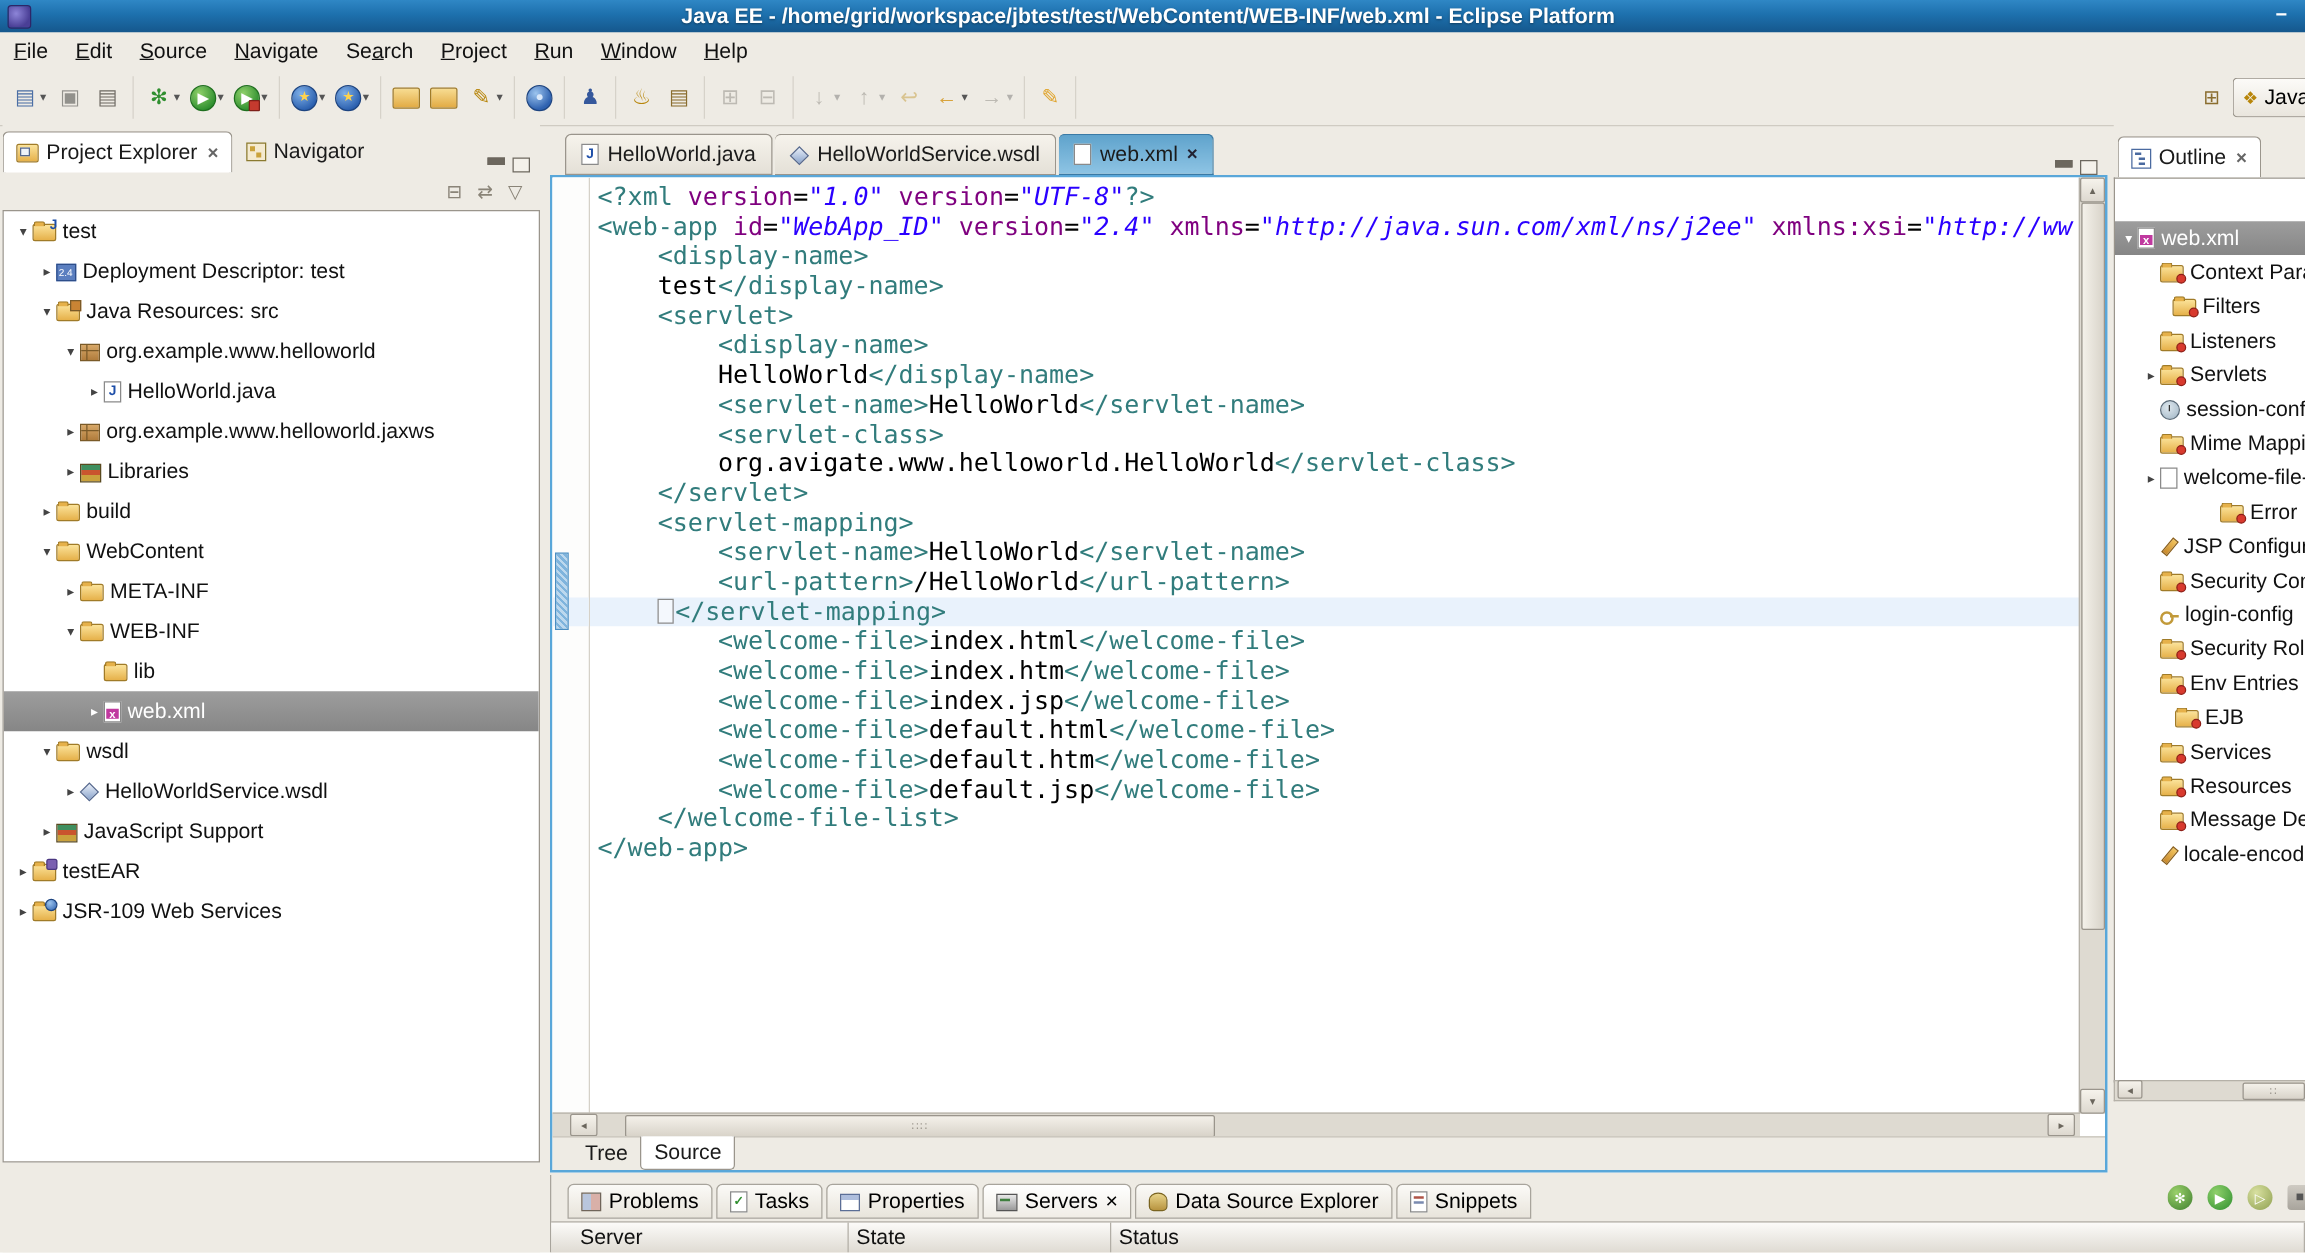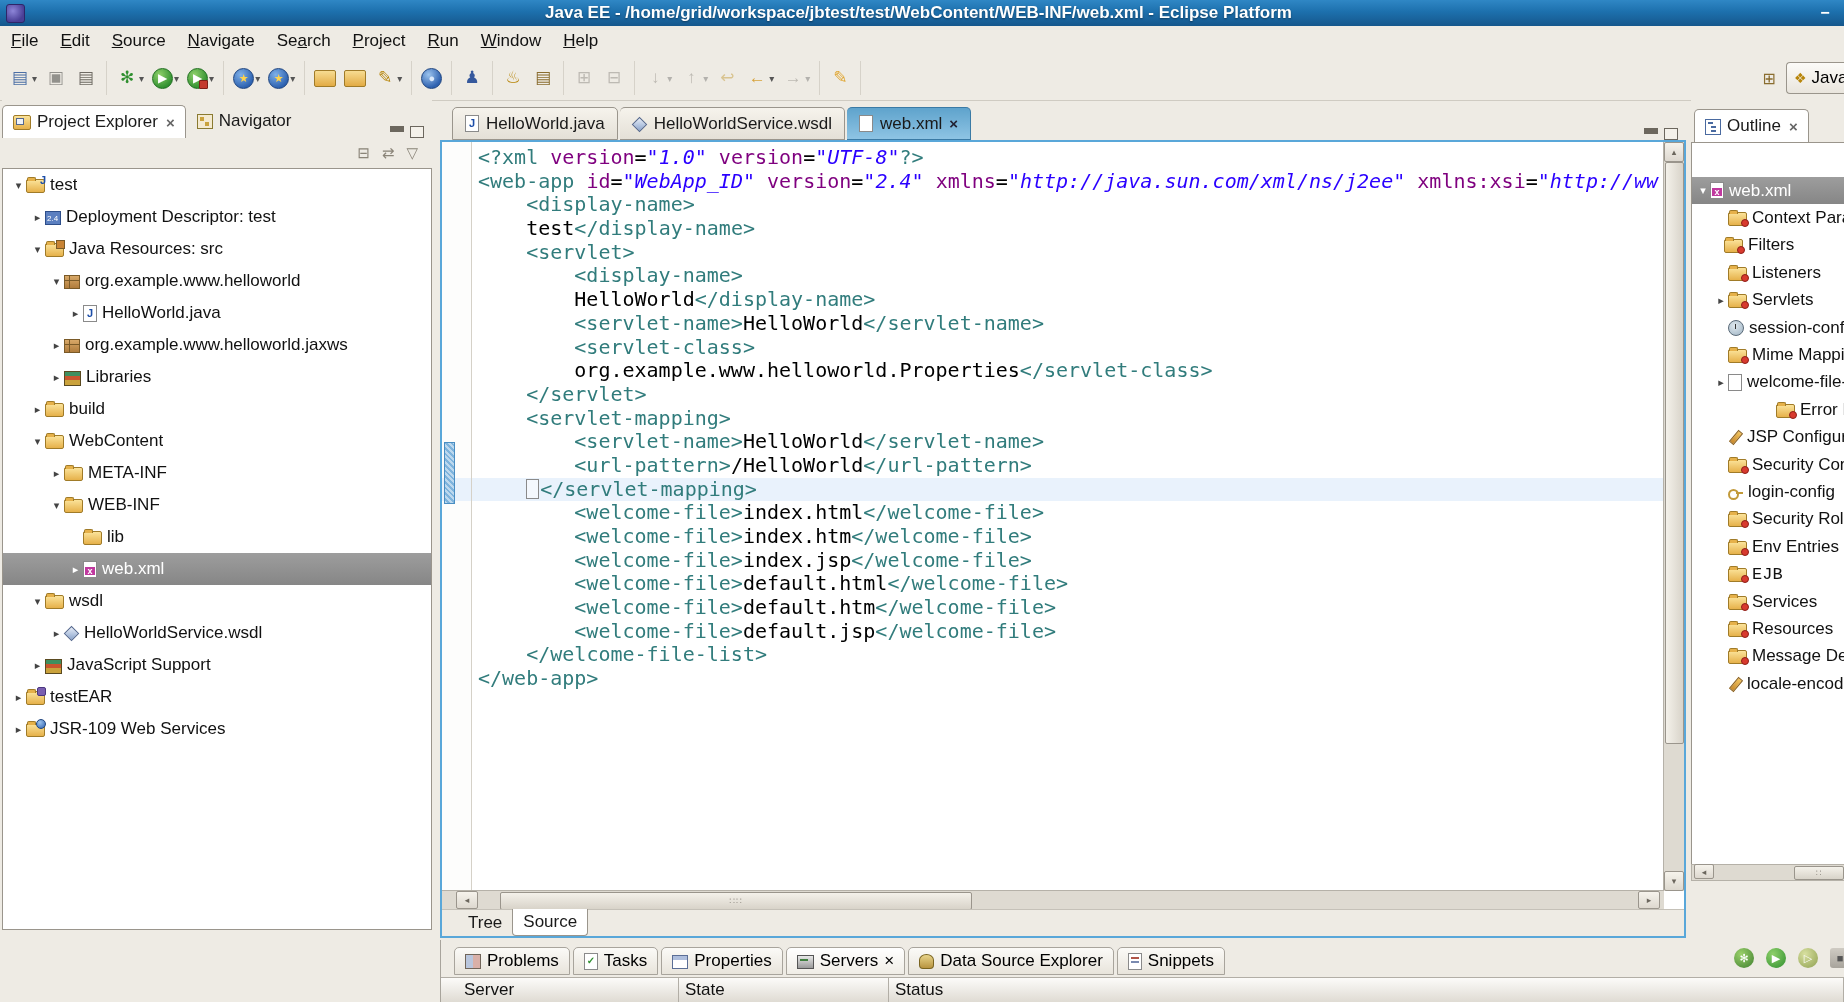--- a/index.html
+++ b/index.html
@@ -479,21 +479,21 @@
         <div class="codearea" id="codearea">
             <div class="cline"><span class="tok-tag">&lt;?xml </span><span class="tok-attr">version</span><span class="tok-eq">=</span><span class="tok-val">"1.0"</span><span class="tok-plain"> </span><span class="tok-attr">version</span><span class="tok-eq">=</span><span class="tok-val">"UTF-8"</span><span class="tok-tag">?&gt;</span></div>
             <div class="cline"><span class="tok-tag">&lt;web-app </span><span class="tok-attr">id</span><span class="tok-eq">=</span><span class="tok-val">"WebApp_ID"</span><span class="tok-plain"> </span><span class="tok-attr">version</span><span class="tok-eq">=</span><span class="tok-val">"2.4"</span><span class="tok-plain"> </span><span class="tok-attr">xmlns</span><span class="tok-eq">=</span><span class="tok-val">"http://java.sun.com/xml/ns/j2ee"</span><span class="tok-plain"> </span><span class="tok-attr">xmlns:xsi</span><span class="tok-eq">=</span><span class="tok-val">"http://ww</span></div>
             <div class="cline"><span class="tok-plain">    </span><span class="tok-tag">&lt;display-name&gt;</span></div>
             <div class="cline"><span class="tok-plain">    </span><span class="tok-text">test</span><span class="tok-tag">&lt;/display-name&gt;</span></div>
             <div class="cline"><span class="tok-plain">    </span><span class="tok-tag">&lt;servlet&gt;</span></div>
             <div class="cline"><span class="tok-plain">        </span><span class="tok-tag">&lt;display-name&gt;</span></div>
             <div class="cline"><span class="tok-plain">        </span><span class="tok-text">HelloWorld</span><span class="tok-tag">&lt;/display-name&gt;</span></div>
             <div class="cline"><span class="tok-plain">        </span><span class="tok-tag">&lt;servlet-name&gt;</span><span class="tok-text">HelloWorld</span><span class="tok-tag">&lt;/servlet-name&gt;</span></div>
             <div class="cline"><span class="tok-plain">        </span><span class="tok-tag">&lt;servlet-class&gt;</span></div>
-            <div class="cline"><span class="tok-plain">        </span><span class="tok-text">org.example.www.helloworld.Properties</span><span class="tok-tag">&lt;/servlet-class&gt;</span></div>
+            <div class="cline"><span class="tok-plain">        </span><span class="tok-text">org.avigate.www.helloworld.HelloWorld</span><span class="tok-tag">&lt;/servlet-class&gt;</span></div>
             <div class="cline"><span class="tok-plain">    </span><span class="tok-tag">&lt;/servlet&gt;</span></div>
             <div class="cline"><span class="tok-plain">    </span><span class="tok-tag">&lt;servlet-mapping&gt;</span></div>
             <div class="cline"><span class="tok-plain">        </span><span class="tok-tag">&lt;servlet-name&gt;</span><span class="tok-text">HelloWorld</span><span class="tok-tag">&lt;/servlet-name&gt;</span></div>
             <div class="cline"><span class="tok-plain">        </span><span class="tok-tag">&lt;url-pattern&gt;</span><span class="tok-text">/HelloWorld</span><span class="tok-tag">&lt;/url-pattern&gt;</span></div>
             <div class="cline hl"><span class="tok-plain">    </span><span class="cursor-box"></span><span class="tok-tag">&lt;/servlet-mapping&gt;</span></div>
             <div class="cline"><span class="tok-plain">        </span><span class="tok-tag">&lt;welcome-file&gt;</span><span class="tok-text">index.html</span><span class="tok-tag">&lt;/welcome-file&gt;</span></div>
             <div class="cline"><span class="tok-plain">        </span><span class="tok-tag">&lt;welcome-file&gt;</span><span class="tok-text">index.htm</span><span class="tok-tag">&lt;/welcome-file&gt;</span></div>
             <div class="cline"><span class="tok-plain">        </span><span class="tok-tag">&lt;welcome-file&gt;</span><span class="tok-text">index.jsp</span><span class="tok-tag">&lt;/welcome-file&gt;</span></div>
             <div class="cline"><span class="tok-plain">        </span><span class="tok-tag">&lt;welcome-file&gt;</span><span class="tok-text">default.html</span><span class="tok-tag">&lt;/welcome-file&gt;</span></div>
             <div class="cline"><span class="tok-plain">        </span><span class="tok-tag">&lt;welcome-file&gt;</span><span class="tok-text">default.htm</span><span class="tok-tag">&lt;/welcome-file&gt;</span></div>
@@ -533,21 +533,21 @@
         <div class="trow orow sel" style="padding-left: 4px;">
           <span class="tarrow">▾</span>
           <span class="fico fi-web-xml-file"></span>
           <span class="tlabel">web.xml</span>
         </div>
         <div class="trow orow" style="padding-left: 22px;">
           <span class="tarrow"></span>
           <span class="fico fi-group"></span>
           <span class="tlabel">Context Params</span>
         </div>
-        <div class="trow orow" style="padding-left: 18px;">
+        <div class="trow orow" style="padding-left: 32px;">
           <span class="tarrow"></span>
           <span class="fico fi-group"></span>
           <span class="tlabel">Filters</span>
         </div>
         <div class="trow orow" style="padding-left: 22px;">
           <span class="tarrow"></span>
           <span class="fico fi-group"></span>
           <span class="tlabel">Listeners</span>
         </div>
         <div class="trow orow" style="padding-left: 22px;">
@@ -593,21 +593,21 @@
         <div class="trow orow" style="padding-left: 22px;">
           <span class="tarrow"></span>
           <span class="fico fi-group"></span>
           <span class="tlabel">Security Roles</span>
         </div>
         <div class="trow orow" style="padding-left: 22px;">
           <span class="tarrow"></span>
           <span class="fico fi-group"></span>
           <span class="tlabel">Env Entries</span>
         </div>
-        <div class="trow orow" style="padding-left: 22px; font-family: Liberation Mono, monospace;">
+        <div class="trow orow" style="padding-left: 34px;">
           <span class="tarrow"></span>
           <span class="fico fi-group"></span>
           <span class="tlabel">EJB</span>
         </div>
         <div class="trow orow" style="padding-left: 22px;">
           <span class="tarrow"></span>
           <span class="fico fi-group"></span>
           <span class="tlabel">Services</span>
         </div>
         <div class="trow orow" style="padding-left: 22px;">

